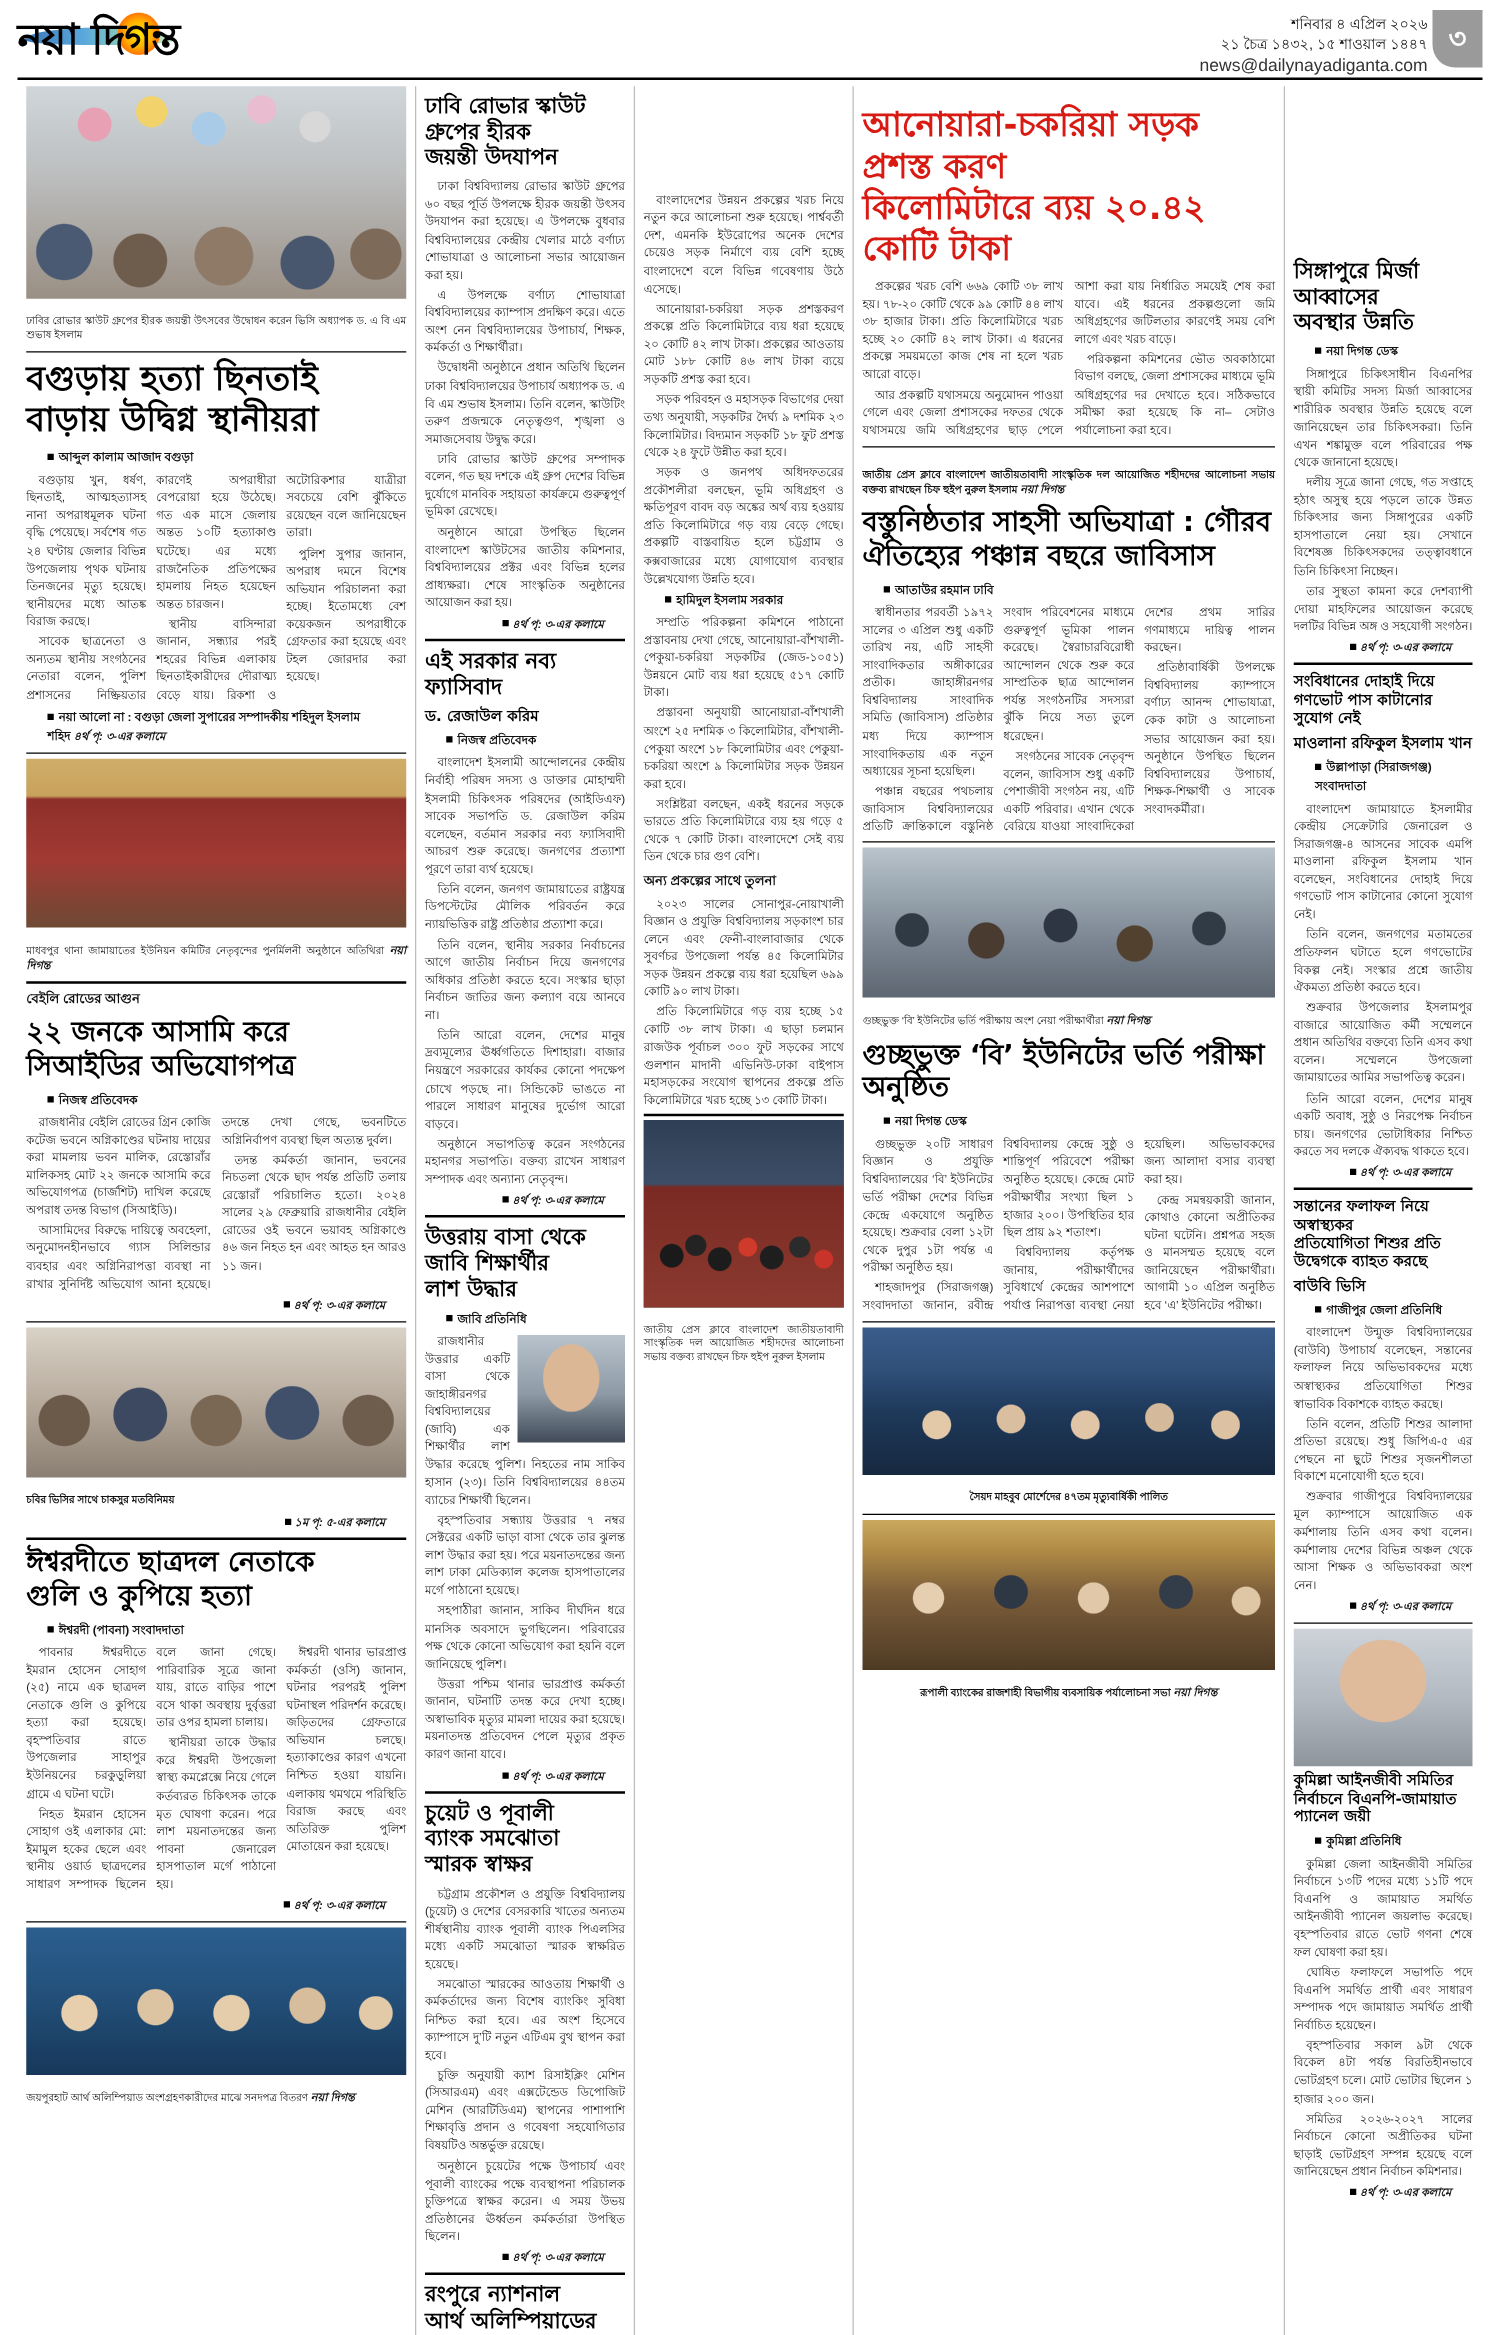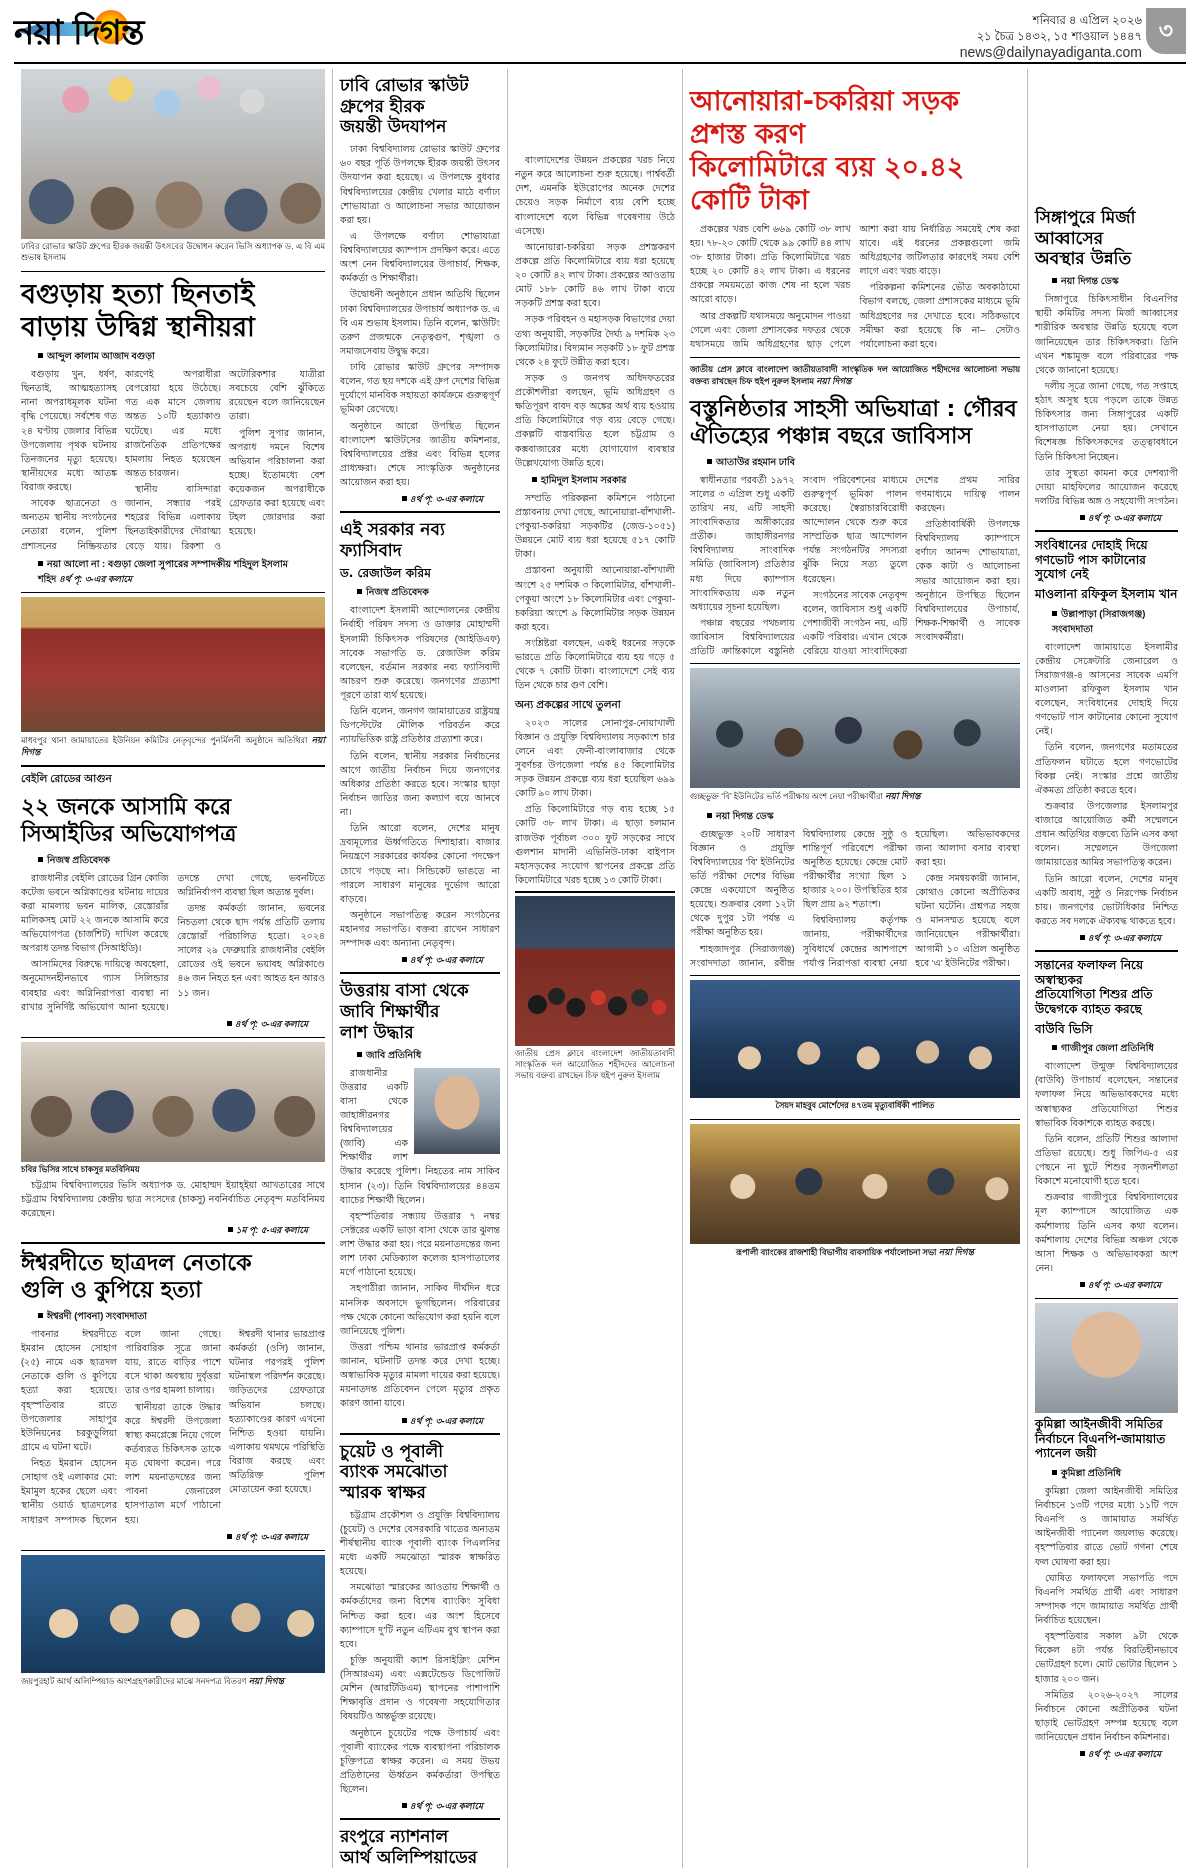--- a/index.html
+++ b/index.html
@@ -71,21 +71,21 @@
     color: #1a1a1a; hyphens: auto;
   }
   .body.two { column-count: 2; column-gap: 9px; column-rule: none; }
   .body.three { column-count: 3; column-gap: 8px; }
   .body p { margin-bottom: 2px; text-indent: 10px; }
   .jump { font-weight: 700; font-style: italic; font-size: 9px; }
   .jump .sq { display: inline-block; width: 5px; height: 5px; background: #000; margin-right: 3px; }
 
   
   .photo { width: 100%; position: relative; overflow: hidden; background: #ccc; }
-  .cap { font-size: 8.2px; line-height: 1.35; padding: 2px 0 3px; text-align: justify; color: #111; }
+  .cap { font-size: 8.2px; line-height: 1.35; padding: 12px 0 3px; text-align: justify; color: #111; }
   .ph-balloon {
     background:
       radial-gradient(circle at 18% 18%, #e8a0b4 0 13px, transparent 14px),
       radial-gradient(circle at 33% 12%, #f2d36b 0 12px, transparent 13px),
       radial-gradient(circle at 48% 20%, #a9cbe8 0 13px, transparent 14px),
       radial-gradient(circle at 62% 11%, #e9bcd0 0 11px, transparent 12px),
       radial-gradient(circle at 76% 19%, #d8d8d8 0 12px, transparent 13px),
       radial-gradient(circle at 10% 78%, #4a5a72 0 22px, transparent 23px),
       radial-gradient(circle at 30% 82%, #6e5c4c 0 21px, transparent 22px),
       radial-gradient(circle at 52% 80%, #8e7a66 0 23px, transparent 24px),
@@ -255,23 +255,20 @@
         <p>আসামিদের বিরুদ্ধে দায়িত্বে অবহেলা, অনুমোদনহীনভাবে গ্যাস সিলিন্ডার ব্যবহার এবং অগ্নিনিরাপত্তা ব্যবস্থা না রাখার সুনির্দিষ্ট অভিযোগ আনা হয়েছে। তদন্তে দেখা গেছে, ভবনটিতে অগ্নিনির্বাপণ ব্যবস্থা ছিল অত্যন্ত দুর্বল।</p>
         <p>তদন্ত কর্মকর্তা জানান, ভবনের নিচতলা থেকে ছাদ পর্যন্ত প্রতিটি তলায় রেস্তোরাঁ পরিচালিত হতো। ২০২৪ সালের ২৯ ফেব্রুয়ারি রাজধানীর বেইলি রোডের ওই ভবনে ভয়াবহ অগ্নিকাণ্ডে ৪৬ জন নিহত হন এবং আহত হন আরও ১১ জন।</p>
       </div>
       <div class="byline" style="text-align:right">
         <span class="jump"><span class="sq"></span><span>৪র্থ পৃ: ৩-এর কলামে</span></span>
       </div>
 
       <div class="hr-s"></div>
       <div class="photo ph-group" style="height:120px"></div>
       <div class="cap" style="text-align:left;font-weight:700">চবির ভিসির সাথে চাকসুর মতবিনিময়</div>
-      <div class="body">
-        <p>চট্টগ্রাম বিশ্ববিদ্যালয়ের ভিসি অধ্যাপক ড. মোহাম্মদ ইয়াহ্ইয়া আখতারের সাথে চট্টগ্রাম বিশ্ববিদ্যালয় কেন্দ্রীয় ছাত্র সংসদের (চাকসু) নবনির্বাচিত নেতৃবৃন্দ মতবিনিময় করেছেন।</p>
-      </div>
       <div class="byline" style="text-align:right">
         <span class="jump"><span class="sq"></span><span>১ম পৃ: ৫-এর কলামে</span></span>
       </div>
 
       <div class="blkbar"></div>
       <div class="hl hl-lg">
         <div>ঈশ্বরদীতে ছাত্রদল নেতাকে</div>
         <div>গুলি ও কুপিয়ে হত্যা</div>
       </div>
       <div class="byline">
@@ -437,20 +434,21 @@
         <p>সংগঠনের সাবেক নেতৃবৃন্দ বলেন, জাবিসাস শুধু একটি পেশাজীবী সংগঠন নয়, এটি একটি পরিবার। এখান থেকে বেরিয়ে যাওয়া সাংবাদিকেরা দেশের প্রথম সারির গণমাধ্যমে দায়িত্ব পালন করছেন।</p>
         <p>প্রতিষ্ঠাবার্ষিকী উপলক্ষে বিশ্ববিদ্যালয় ক্যাম্পাসে বর্ণাঢ্য আনন্দ শোভাযাত্রা, কেক কাটা ও আলোচনা সভার আয়োজন করা হয়। অনুষ্ঠানে উপস্থিত ছিলেন বিশ্ববিদ্যালয়ের উপাচার্য, শিক্ষক-শিক্ষার্থী ও সাবেক সংবাদকর্মীরা।</p>
       </div>
 
       <div class="hr-s"></div>
       <div class="photo ph-exam" style="height:120px;position:relative"></div>
       <div class="cap">
         <span>গুচ্ছভুক্ত ‘বি’ ইউনিটের ভর্তি পরীক্ষায় অংশ নেয়া পরীক্ষার্থীরা</span>
         <span class="jump">নয়া দিগন্ত</span>
       </div>
+      <div class="hl hl-lg">গুচ্ছভুক্ত ‘বি’ ইউনিটের ভর্তি পরীক্ষা অনুষ্ঠিত</div>
       <div class="byline">
         <span class="sq"></span><span>নয়া দিগন্ত ডেস্ক</span>
       </div>
       <div class="body three">
         <p>গুচ্ছভুক্ত ২০টি সাধারণ বিজ্ঞান ও প্রযুক্তি বিশ্ববিদ্যালয়ের ‘বি’ ইউনিটের ভর্তি পরীক্ষা দেশের বিভিন্ন কেন্দ্রে একযোগে অনুষ্ঠিত হয়েছে। শুক্রবার বেলা ১২টা থেকে দুপুর ১টা পর্যন্ত এ পরীক্ষা অনুষ্ঠিত হয়।</p>
         <p>শাহজাদপুর (সিরাজগঞ্জ) সংবাদদাতা জানান, রবীন্দ্র বিশ্ববিদ্যালয় কেন্দ্রে সুষ্ঠু ও শান্তিপূর্ণ পরিবেশে পরীক্ষা অনুষ্ঠিত হয়েছে। কেন্দ্রে মোট পরীক্ষার্থীর সংখ্যা ছিল ১ হাজার ২০০। উপস্থিতির হার ছিল প্রায় ৯২ শতাংশ।</p>
         <p>বিশ্ববিদ্যালয় কর্তৃপক্ষ জানায়, পরীক্ষার্থীদের সুবিধার্থে কেন্দ্রের আশপাশে পর্যাপ্ত নিরাপত্তা ব্যবস্থা নেয়া হয়েছিল। অভিভাবকদের জন্য আলাদা বসার ব্যবস্থা করা হয়।</p>
         <p>কেন্দ্র সমন্বয়কারী জানান, কোথাও কোনো অপ্রীতিকর ঘটনা ঘটেনি। প্রশ্নপত্র সহজ ও মানসম্মত হয়েছে বলে জানিয়েছেন পরীক্ষার্থীরা। আগামী ১০ এপ্রিল অনুষ্ঠিত হবে ‘এ’ ইউনিটের পরীক্ষা।</p>
       </div>
 

